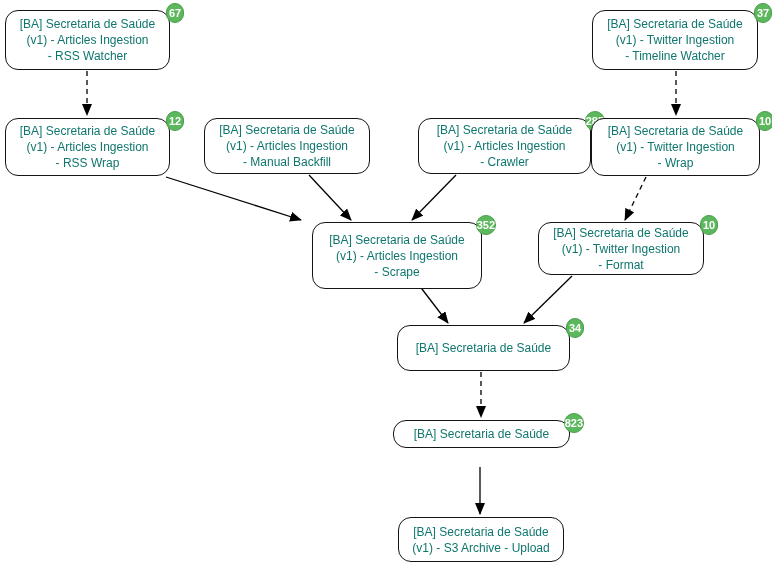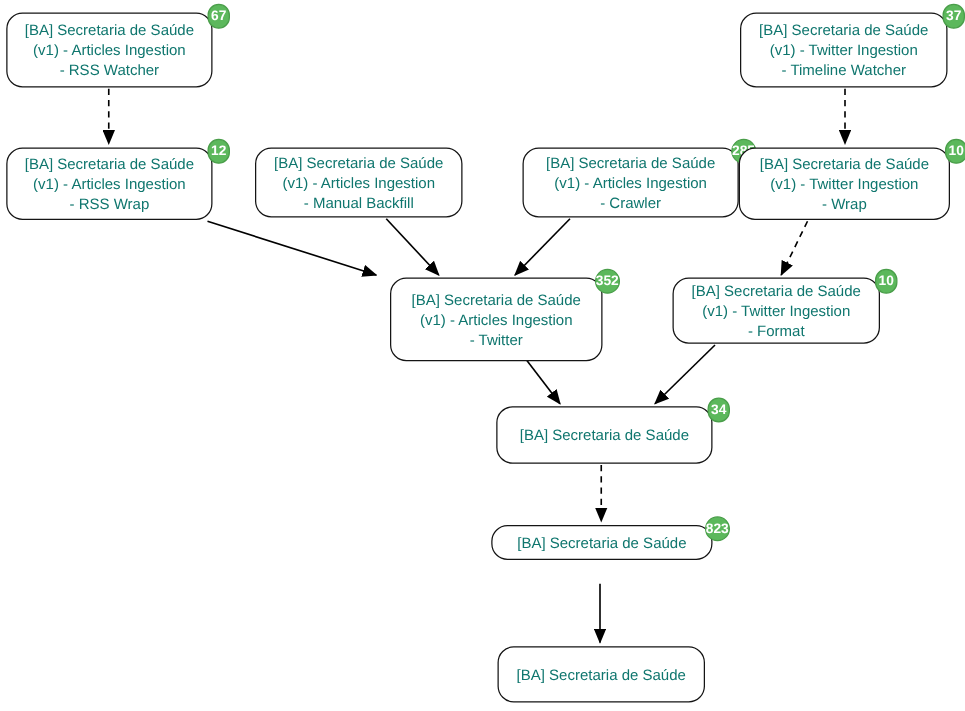--- a/index.html
+++ b/index.html
@@ -112,21 +112,21 @@
     <span class="badge">10</span>
     <div class="line">[BA] Secretaria de Saúde</div>
     <div class="line">(v1) - Twitter Ingestion</div>
     <div class="line">- Wrap</div>
   </div>
 
   <div class="node" style="left:312px;top:222px;width:170px;height:67px">
     <span class="badge">352</span>
     <div class="line">[BA] Secretaria de Saúde</div>
     <div class="line">(v1) - Articles Ingestion</div>
-    <div class="line">- Twitter</div>
+    <div class="line">- Scrape</div>
   </div>
 
   <div class="node" style="left:538px;top:222px;width:166px;height:53px">
     <span class="badge">10</span>
     <div class="line">[BA] Secretaria de Saúde</div>
     <div class="line">(v1) - Twitter Ingestion</div>
     <div class="line">- Format</div>
   </div>
 
   <div class="node" style="left:397px;top:325px;width:173px;height:46px">
@@ -135,15 +135,16 @@
   </div>
 
   <div class="node" style="left:393px;top:420px;width:177px;height:28px">
     <span class="badge">823</span>
     <div class="line">[BA] Secretaria de Saúde</div>
   </div>
 
   <div class="node" style="left:398px;top:517px;width:166px;height:45px">
 
     <div class="line">[BA] Secretaria de Saúde</div>
+    <div class="line">(v1) - S3 Archive - Upload</div>
   </div>
 
 </div>
 
 </body></html>

